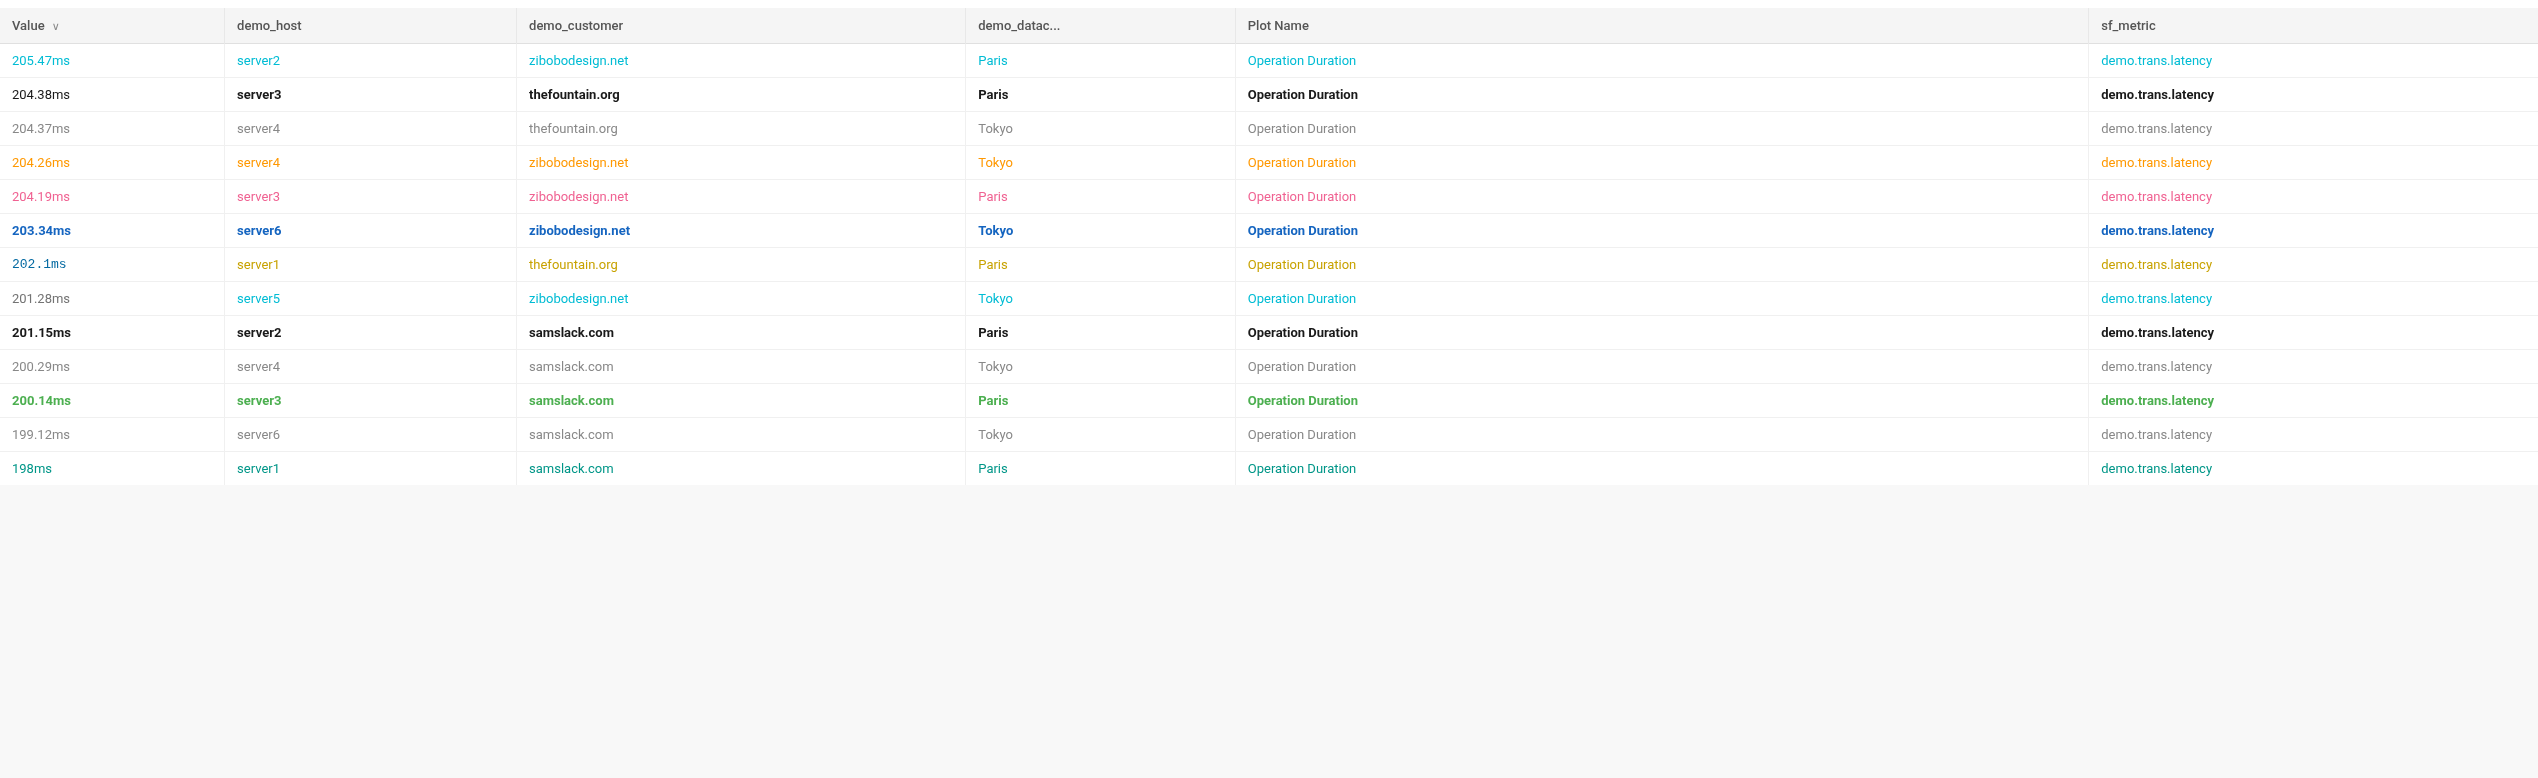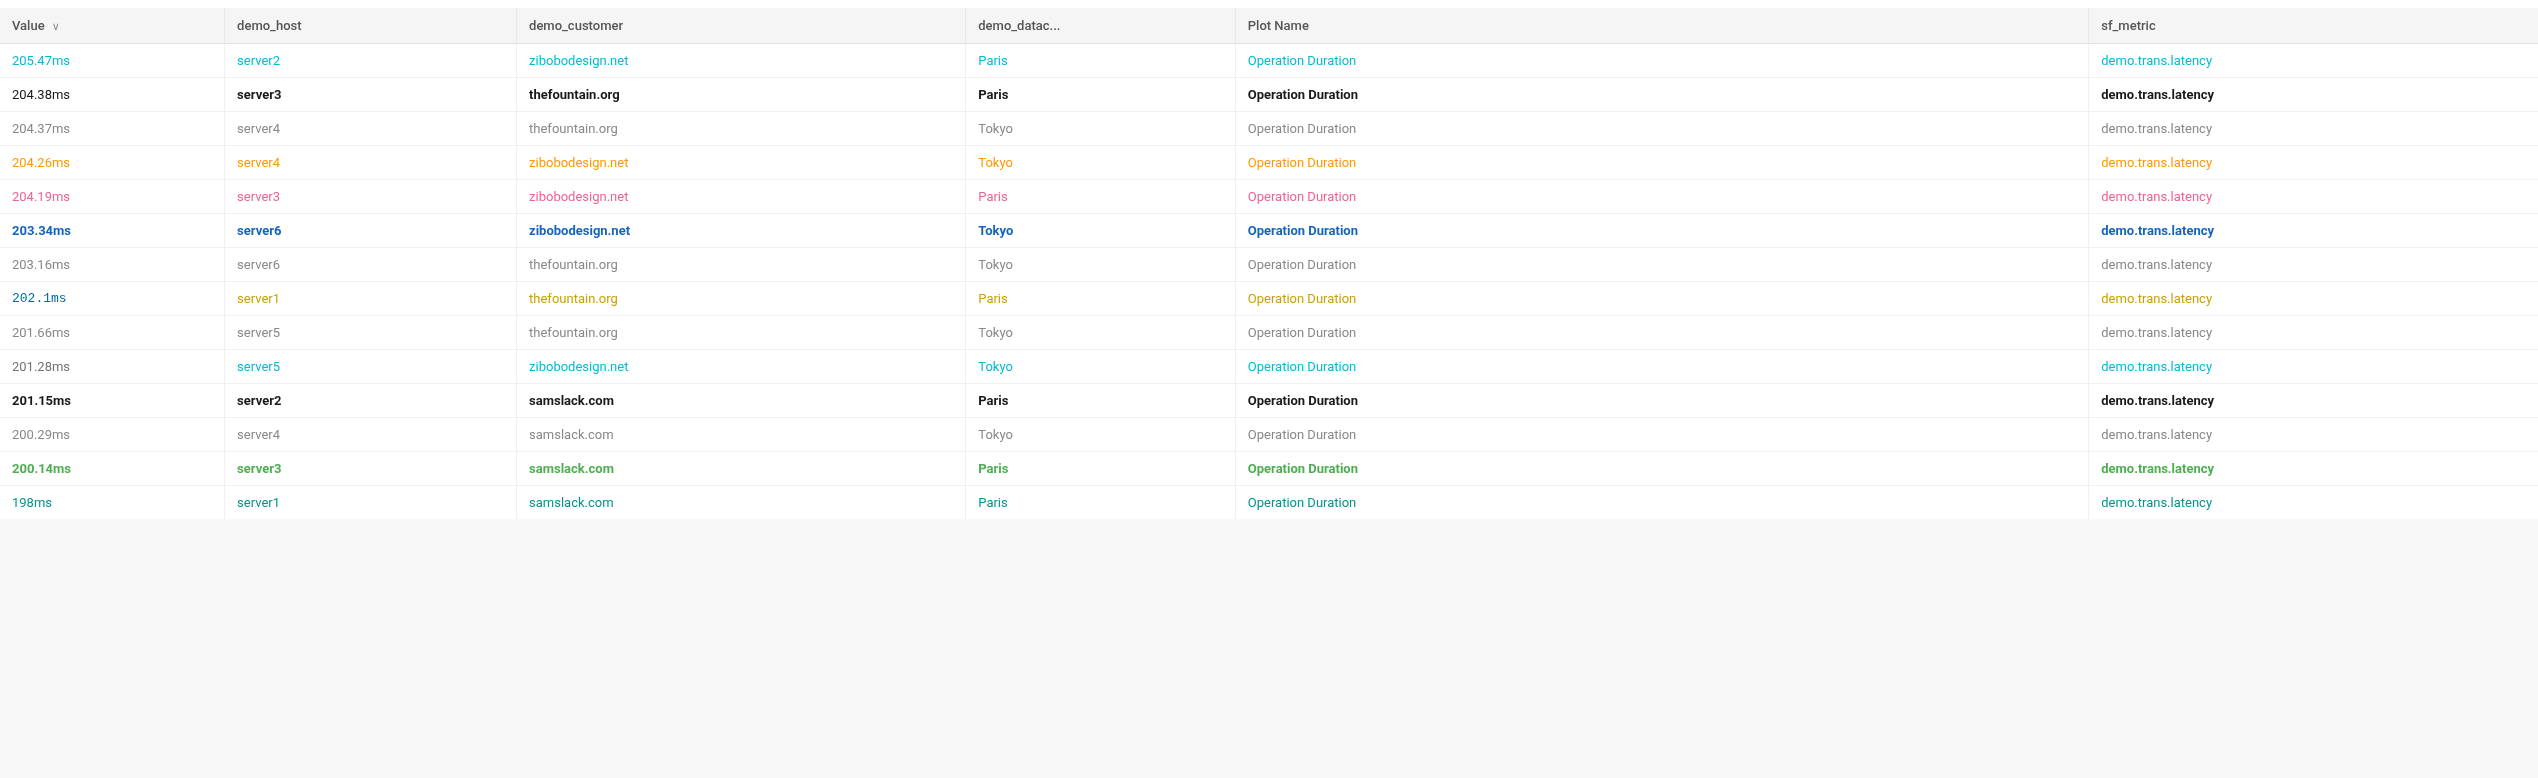--- a/index.html
+++ b/index.html
@@ -152,44 +152,28 @@
         </tr>
         <tr>
           <td style="color: rgb(21, 101, 192); font-weight: 700;">203.34ms</td>
           <td style="color: rgb(21, 101, 192); font-weight: 700;">server6</td>
           <td style="color: rgb(21, 101, 192); font-weight: 700;">zibobodesign.net</td>
           <td style="color: rgb(21, 101, 192); font-weight: 700;">Tokyo</td>
           <td style="color: rgb(21, 101, 192); font-weight: 700;">Operation Duration</td>
           <td style="color: rgb(21, 101, 192); font-weight: 700;">demo.trans.latency</td>
         </tr>
         <tr>
-          <td style="color: rgb(136, 136, 136); font-weight: 400;">203.16ms</td>
-          <td style="color: rgb(136, 136, 136); font-weight: 400;">server6</td>
-          <td style="color: rgb(136, 136, 136); font-weight: 400;">thefountain.org</td>
-          <td style="color: rgb(136, 136, 136); font-weight: 400;">Tokyo</td>
-          <td style="color: rgb(136, 136, 136); font-weight: 400;">Operation Duration</td>
-          <td style="color: rgb(136, 136, 136); font-weight: 400;">demo.trans.latency</td>
-        </tr>
-        <tr>
           <td style="color: #0369a1; font-weight: 400; font-family: Liberation Mono, monospace;">202.1ms</td>
           <td style="color: rgb(200, 162, 0); font-weight: 400;">server1</td>
           <td style="color: rgb(200, 162, 0); font-weight: 400;">thefountain.org</td>
           <td style="color: rgb(200, 162, 0); font-weight: 400;">Paris</td>
           <td style="color: rgb(200, 162, 0); font-weight: 400;">Operation Duration</td>
           <td style="color: rgb(200, 162, 0); font-weight: 400;">demo.trans.latency</td>
         </tr>
         <tr>
-          <td style="color: rgb(136, 136, 136); font-weight: 400;">201.66ms</td>
-          <td style="color: rgb(136, 136, 136); font-weight: 400;">server5</td>
-          <td style="color: rgb(136, 136, 136); font-weight: 400;">thefountain.org</td>
-          <td style="color: rgb(136, 136, 136); font-weight: 400;">Tokyo</td>
-          <td style="color: rgb(136, 136, 136); font-weight: 400;">Operation Duration</td>
-          <td style="color: rgb(136, 136, 136); font-weight: 400;">demo.trans.latency</td>
-        </tr>
-        <tr>
           <td style="color: #737373; font-weight: 400;">201.28ms</td>
           <td style="color: rgb(0, 188, 212); font-weight: 400;">server5</td>
           <td style="color: rgb(0, 188, 212); font-weight: 400;">zibobodesign.net</td>
           <td style="color: rgb(0, 188, 212); font-weight: 400;">Tokyo</td>
           <td style="color: rgb(0, 188, 212); font-weight: 400;">Operation Duration</td>
           <td style="color: rgb(0, 188, 212); font-weight: 400;">demo.trans.latency</td>
         </tr>
         <tr>
           <td style="color: rgb(26, 26, 26); font-weight: 700;">201.15ms</td>
           <td style="color: rgb(26, 26, 26); font-weight: 700;">server2</td>
@@ -208,20 +192,28 @@
         </tr>
         <tr>
           <td style="color: rgb(76, 175, 80); font-weight: 700;">200.14ms</td>
           <td style="color: rgb(76, 175, 80); font-weight: 700;">server3</td>
           <td style="color: rgb(76, 175, 80); font-weight: 700;">samslack.com</td>
           <td style="color: rgb(76, 175, 80); font-weight: 700;">Paris</td>
           <td style="color: rgb(76, 175, 80); font-weight: 700;">Operation Duration</td>
           <td style="color: rgb(76, 175, 80); font-weight: 700;">demo.trans.latency</td>
         </tr>
         <tr>
+          <td style="color: rgb(136, 136, 136); font-weight: 400;">199.12ms</td>
+          <td style="color: rgb(136, 136, 136); font-weight: 400;">server6</td>
+          <td style="color: rgb(136, 136, 136); font-weight: 400;">samslack.com</td>
+          <td style="color: rgb(136, 136, 136); font-weight: 400;">Tokyo</td>
+          <td style="color: rgb(136, 136, 136); font-weight: 400;">Operation Duration</td>
+          <td style="color: rgb(136, 136, 136); font-weight: 400;">demo.trans.latency</td>
+        </tr>
+        <tr>
           <td style="color: rgb(0, 150, 136); font-weight: 400;">198ms</td>
           <td style="color: rgb(0, 150, 136); font-weight: 400;">server1</td>
           <td style="color: rgb(0, 150, 136); font-weight: 400;">samslack.com</td>
           <td style="color: rgb(0, 150, 136); font-weight: 400;">Paris</td>
           <td style="color: rgb(0, 150, 136); font-weight: 400;">Operation Duration</td>
           <td style="color: rgb(0, 150, 136); font-weight: 400;">demo.trans.latency</td>
         </tr>
       </tbody>
   </table>
 </div>

